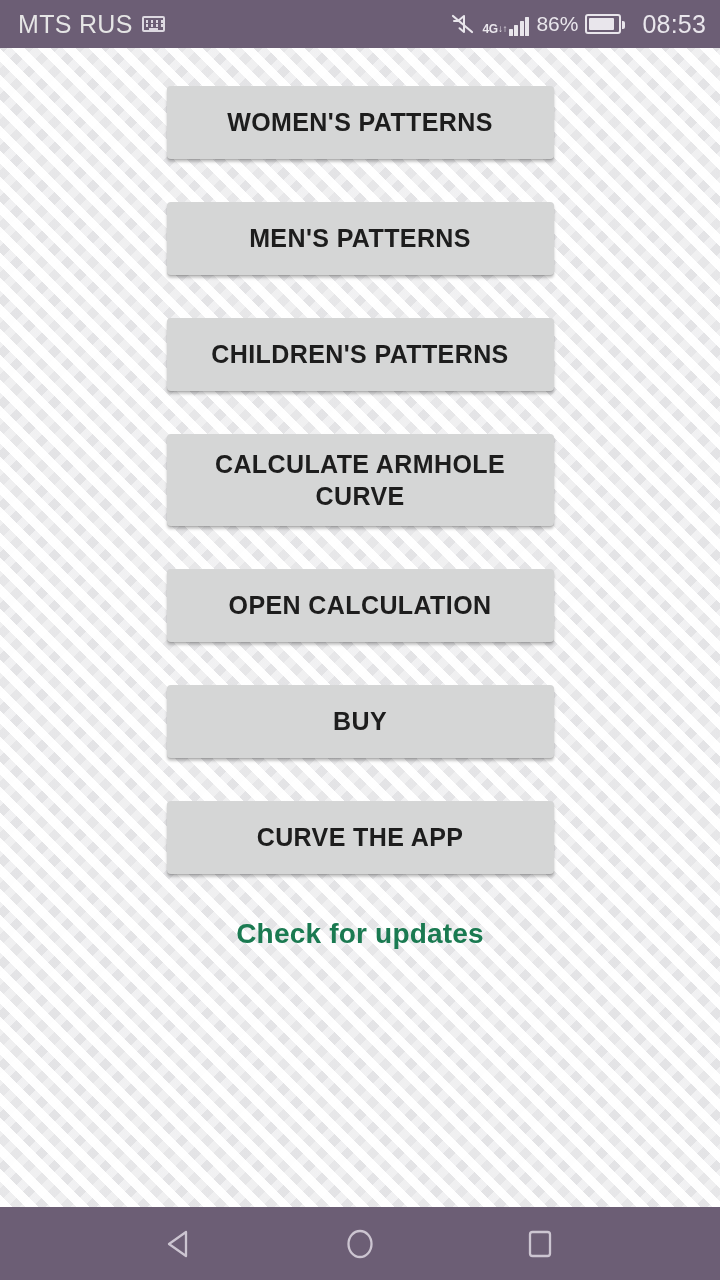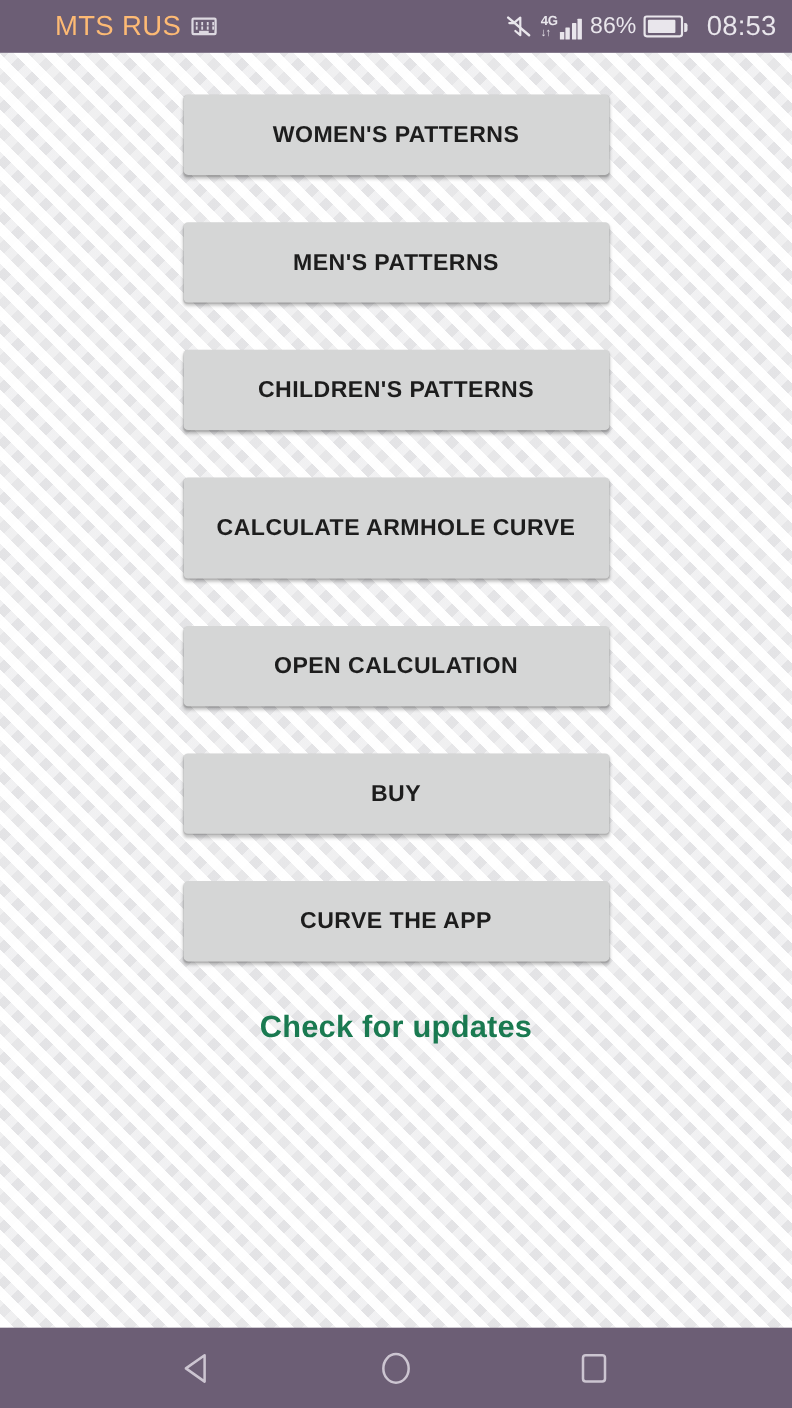--- a/index.html
+++ b/index.html
@@ -34,23 +34,22 @@
     z-index: 20;
   }
   .status-left {
     display: flex;
     align-items: center;
     gap: 9px;
   }
   .carrier {
     font-size: 25px;
     letter-spacing: 0.3px;
-    color: #fdba74;
+    color: #e5e5e5;
     font-weight: 400;
-    margin-left: 32px;
   }
   .kbd-icon {
     display: inline-block;
     width: 23px;
     height: 16px;
     border: 2px solid #ddd9e1;
     border-radius: 2px;
     background:
       linear-gradient(to right,#ddd9e1 2px, transparent 2px) 2px 2px/5px 3px repeat-x,
       linear-gradient(to right,#ddd9e1 2px, transparent 2px) 2px 6px/5px 3px repeat-x,
@@ -64,21 +63,21 @@
   }
   .mute-icon { width: 24px; height: 22px; display: block; }
   .net-group {
     display: flex;
     align-items: flex-end;
     gap: 2px;
     height: 24px;
   }
   .net-text {
     display: flex;
-    flex-direction: column;
+    flex-direction: row;
     align-items: flex-start;
     line-height: 0.95;
     padding-bottom: 1px;
   }
   .net-gen { font-size: 12px; font-weight: 700; letter-spacing: -0.3px; }
   .net-arrows { font-size: 10px; letter-spacing: -0.5px; }
   .bars { display: flex; align-items: flex-end; gap: 1.5px; height: 20px; }
   .bars i { width: 4px; background: #e9e6ec; display: block; border-radius: 0.5px; }
   .bars i:nth-child(1) { height: 7px; }
   .bars i:nth-child(2) { height: 11px; }
@@ -146,21 +145,21 @@
 
   .app-btn {
     width: 387px;
     min-height: 73px;
     background: #d5d6d6;
     border: none;
     border-radius: 4px;
     box-shadow: 0 3px 3px rgba(0,0,0,0.22), 0 1px 1px rgba(0,0,0,0.12);
     color: #1d1d1d;
     font-family: "Liberation Sans", sans-serif;
-    font-size: 21px;
+    font-size: 25px;
     font-weight: 700;
     letter-spacing: 0.4px;
     line-height: 1.3;
     display: flex;
     align-items: center;
     justify-content: center;
     padding: 8px 14px;
     cursor: pointer;
   }
   .app-btn.two-line { min-height: 92px; }

